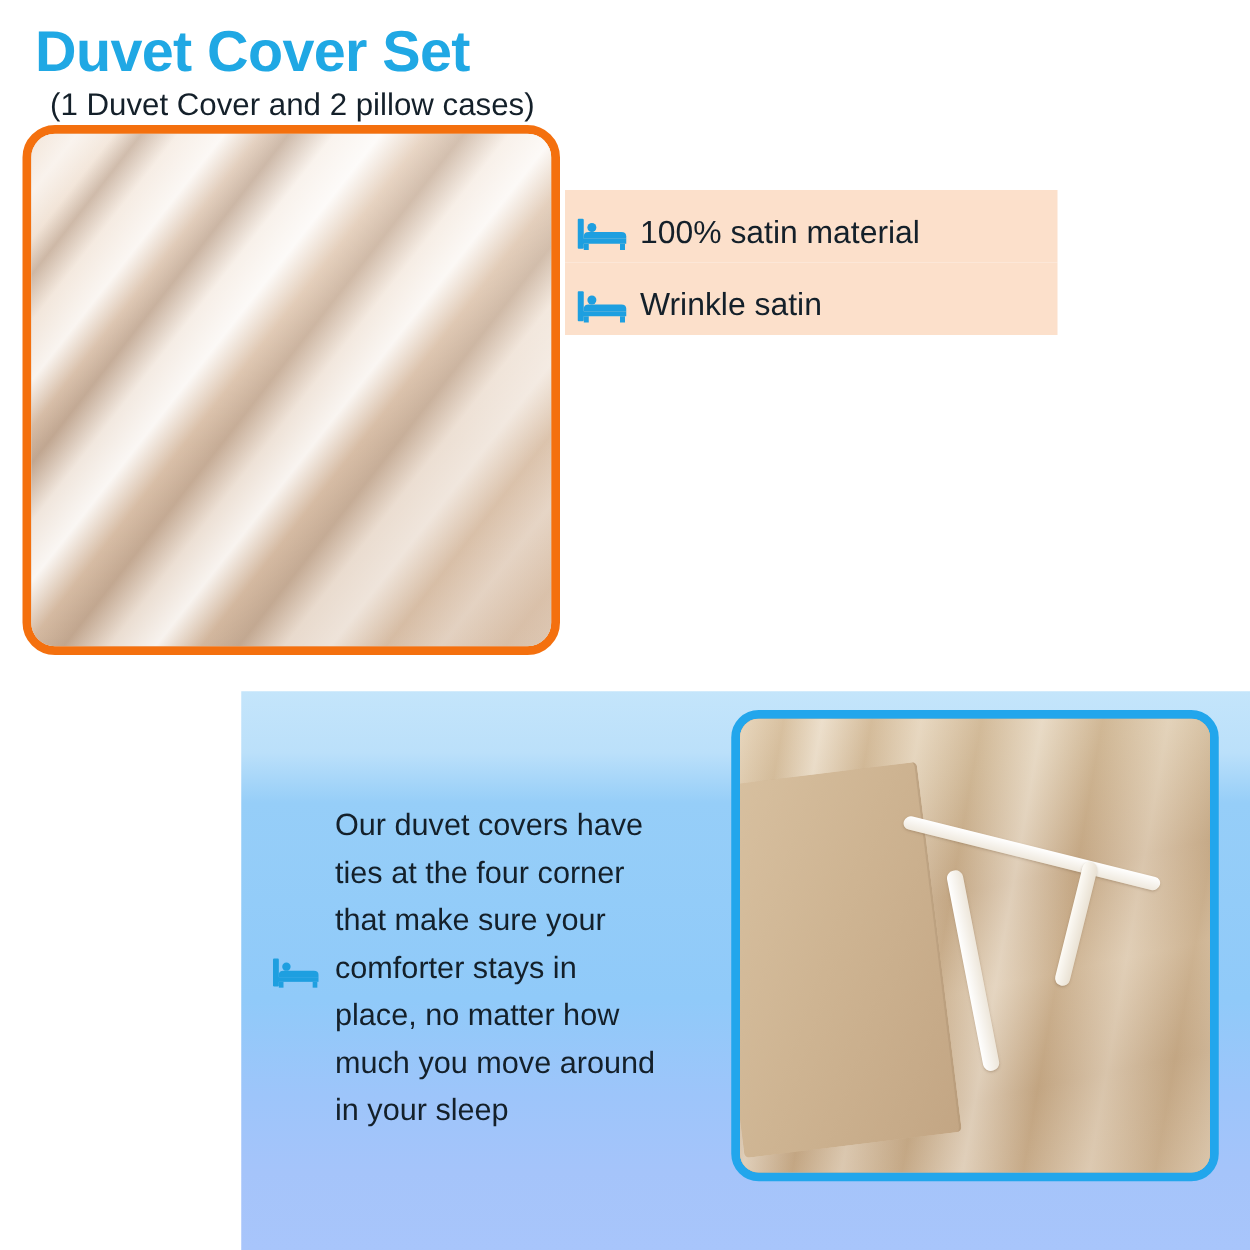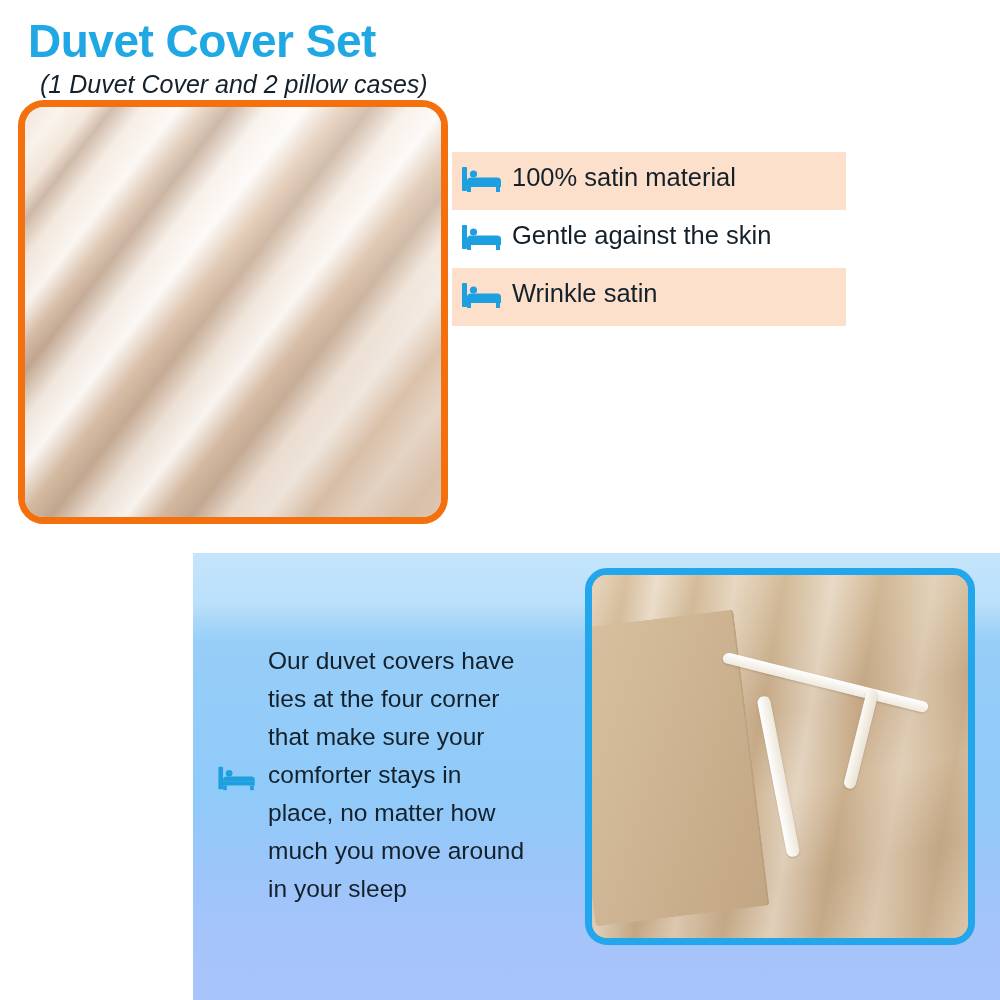--- a/index.html
+++ b/index.html
@@ -30,21 +30,20 @@
     color: #20A8E4;
     white-space: nowrap;
   }
   .subtitle {
     position: absolute;
     left: 40px;
     top: 70px;
     font-size: 25px;
     color: #14202A;
     white-space: nowrap;
-    font-style: italic;
   }
 
   
   .fabric-frame {
     position: absolute;
     left: 18px;
     top: 100px;
     width: 430px;
     height: 424px;
     border: 7px solid #F4700E;
@@ -98,20 +97,21 @@
   .feature-row {
     position: relative;
     display: flex;
     align-items: flex-start;
     min-height: 58px;
     padding: 8px 0 8px 10px;
     box-sizing: border-box;
   }
   .feature-row.band {
     background: #FCE0CB;
+    align-items: flex-end;
   }
   .bed-icon {
     flex: 0 0 auto;
     width: 42px;
     height: 30px;
     margin-top: 4px;
     margin-right: 8px;
   }
   .feature-text {
     font-size: 25.5px;
@@ -264,33 +264,20 @@
           <circle cx="11.5" cy="10" r="3.6" fill="#1E9FE0"></circle>
           <path d="M15 13.5 L35 13.5 Q39 13.5 39 17 L39 19 L5 19 L5 17 Q5 13.5 9 13.5 Z" fill="#1E9FE0"></path>
           <rect x="3" y="19" width="36" height="4" fill="#1E9FE0"></rect>
           <rect x="5" y="23" width="4" height="5" fill="#1E9FE0"></rect>
           <rect x="34" y="23" width="4" height="5" fill="#1E9FE0"></rect>
         </svg>
       </span>
       <span class="feature-text">100% satin material</span>
     </div>
 
-    <div class="feature-row">
-      <span class="bed-icon">
-        <svg viewBox="0 0 42 30" width="42" height="30" aria-hidden="true">
-          <rect x="0" y="3" width="5" height="24" rx="1" fill="#1E9FE0"></rect>
-          <circle cx="11.5" cy="10" r="3.6" fill="#1E9FE0"></circle>
-          <path d="M15 13.5 L35 13.5 Q39 13.5 39 17 L39 19 L5 19 L5 17 Q5 13.5 9 13.5 Z" fill="#1E9FE0"></path>
-          <rect x="3" y="19" width="36" height="4" fill="#1E9FE0"></rect>
-          <rect x="5" y="23" width="4" height="5" fill="#1E9FE0"></rect>
-          <rect x="34" y="23" width="4" height="5" fill="#1E9FE0"></rect>
-        </svg>
-      </span>
-      <span class="feature-text">Gentle against the skin</span>
-    </div>
 
     <div class="feature-row band">
       <span class="bed-icon">
         <svg viewBox="0 0 42 30" width="42" height="30" aria-hidden="true">
           <rect x="0" y="3" width="5" height="24" rx="1" fill="#1E9FE0"></rect>
           <circle cx="11.5" cy="10" r="3.6" fill="#1E9FE0"></circle>
           <path d="M15 13.5 L35 13.5 Q39 13.5 39 17 L39 19 L5 19 L5 17 Q5 13.5 9 13.5 Z" fill="#1E9FE0"></path>
           <rect x="3" y="19" width="36" height="4" fill="#1E9FE0"></rect>
           <rect x="5" y="23" width="4" height="5" fill="#1E9FE0"></rect>
           <rect x="34" y="23" width="4" height="5" fill="#1E9FE0"></rect>

